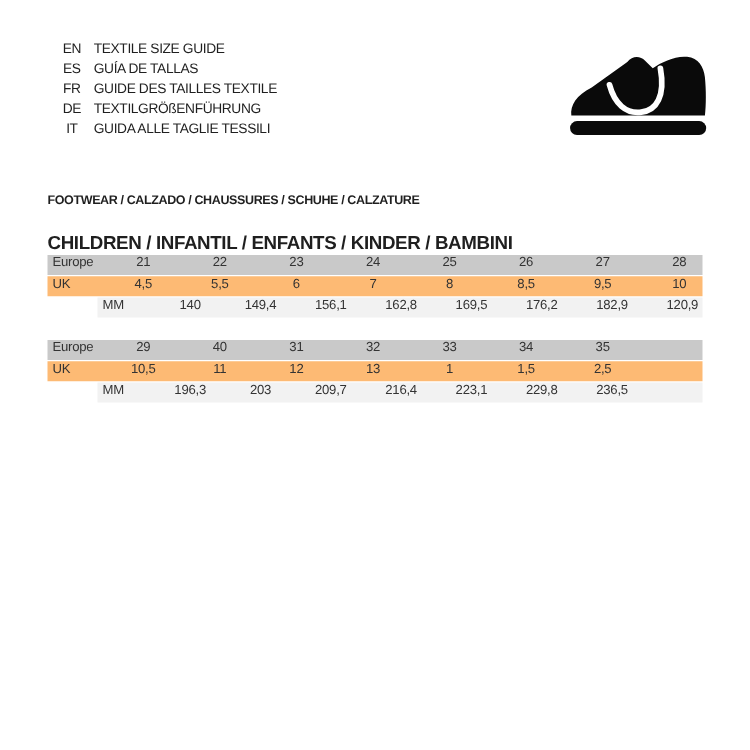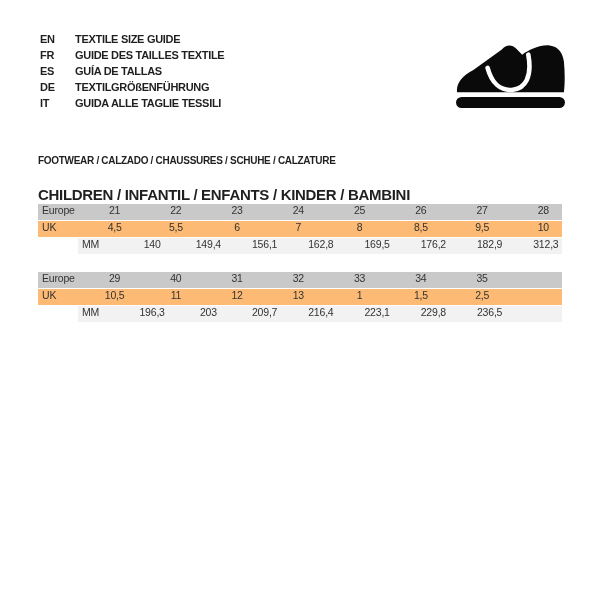--- a/index.html
+++ b/index.html
@@ -10,25 +10,26 @@
     color:#1f1f1f;
     position:relative;
     overflow:hidden;
   }
   .page { position:absolute; inset:0; }
 
   
   .langs { position:absolute; left:40px; top:31px; }
   .lang-row {
     display:flex;
-    font-weight:bold;
+    font-weight:normal;
     font-size:11px;
     line-height:16px;
     letter-spacing:-0.3px;
     white-space:nowrap;
+    text-align:center;
   }
   .lang-code { width:35px; flex:none; }
 
   
   .logo { position:absolute; left:454px; top:41px; width:114px; height:68px; }
   .logo svg { width:100%; height:100%; display:block; }
 
   
   .title {
     position:absolute; left:38px; top:155px;
@@ -64,26 +65,26 @@
 <body>
 
 <div class="page">
 
   <div class="langs" id="langs">
       <div class="lang-row">
         <div class="lang-code">EN</div>
         <div class="lang-label">TEXTILE SIZE GUIDE</div>
       </div>
       <div class="lang-row">
+        <div class="lang-code">ES</div>
+        <div class="lang-label">GUÍA DE TALLAS</div>
+      </div>
+      <div class="lang-row">
         <div class="lang-code">FR</div>
         <div class="lang-label">GUIDE DES TAILLES TEXTILE</div>
-      </div>
-      <div class="lang-row">
-        <div class="lang-code">ES</div>
-        <div class="lang-label">GUÍA DE TALLAS</div>
       </div>
       <div class="lang-row">
         <div class="lang-code">DE</div>
         <div class="lang-label">TEXTILGRÖßENFÜHRUNG</div>
       </div>
       <div class="lang-row">
         <div class="lang-code">IT</div>
         <div class="lang-label">GUIDA ALLE TAGLIE TESSILI</div>
       </div>
     </div>
@@ -134,21 +135,21 @@
       </div>
       <div class="trow r-alt">
         <div class="tcell tlabel">MM</div>
         <div class="tcell tval">140</div>
         <div class="tcell tval">149,4</div>
         <div class="tcell tval">156,1</div>
         <div class="tcell tval">162,8</div>
         <div class="tcell tval">169,5</div>
         <div class="tcell tval">176,2</div>
         <div class="tcell tval">182,9</div>
-        <div class="tcell tval">312,3</div>
+        <div class="tcell tval">120,9</div>
       </div>
     </div>
   <div class="tbl" id="tbl2">
       <div class="trow r-head">
         <div class="tcell tlabel">Europe</div>
         <div class="tcell tval">29</div>
         <div class="tcell tval">40</div>
         <div class="tcell tval">31</div>
         <div class="tcell tval">32</div>
         <div class="tcell tval">33</div>

